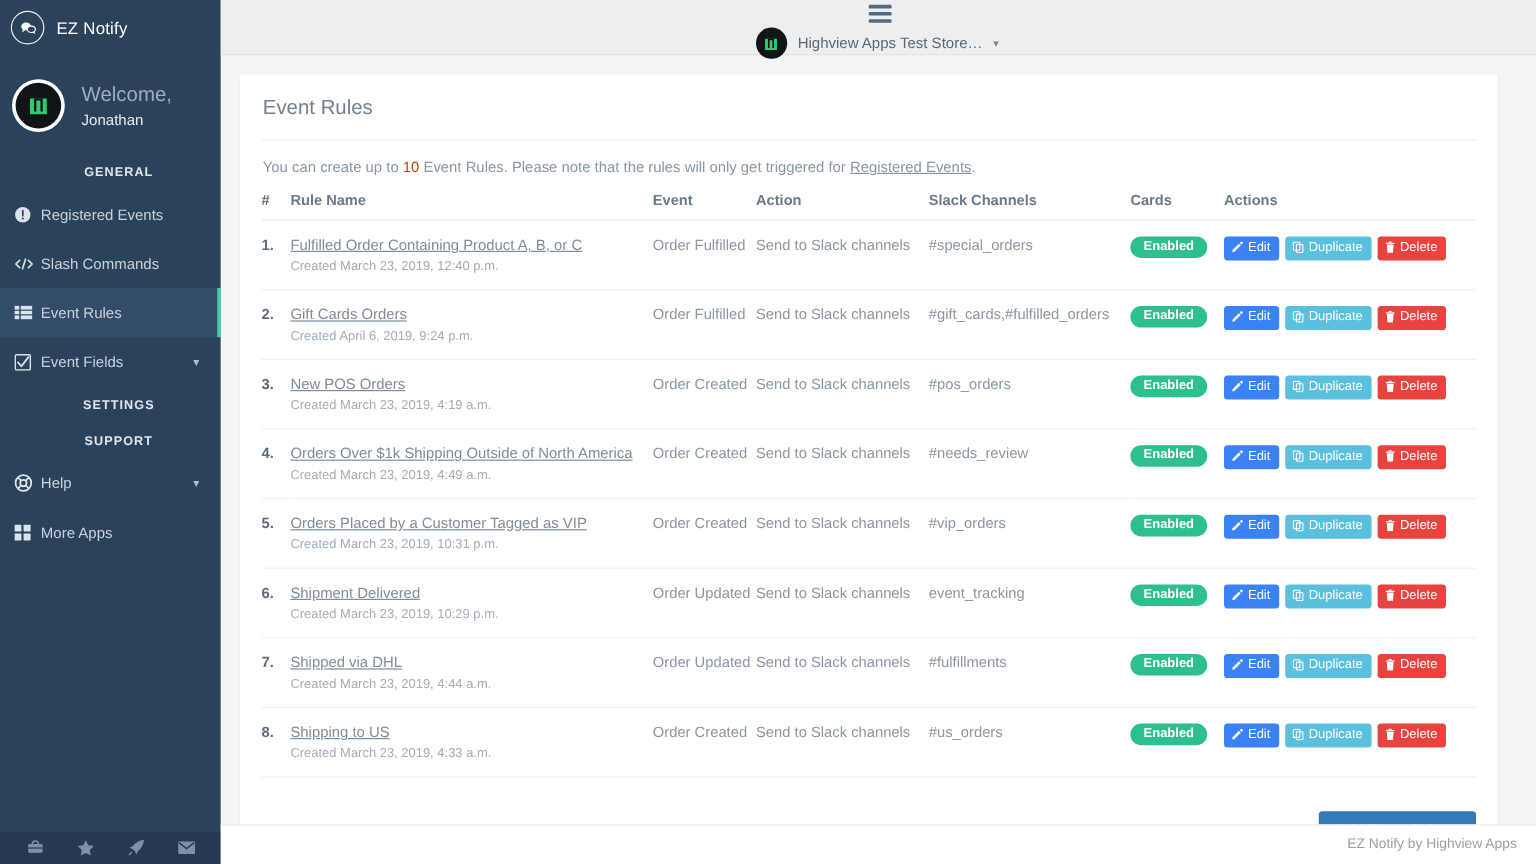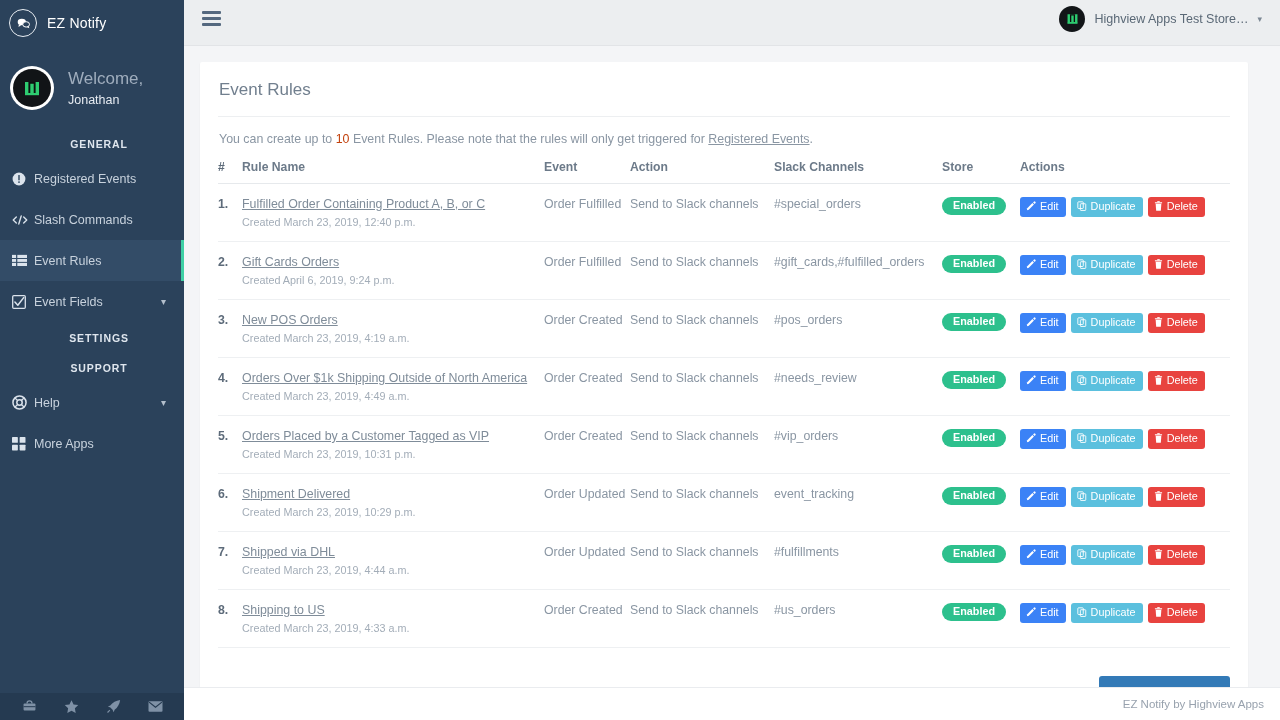--- a/index.html
+++ b/index.html
@@ -83,20 +83,21 @@
   }
   .sidebar-footer .fico { color: #7f91a6; display: flex; align-items: center; cursor: pointer; }
 
   
   .main { flex: 1 1 auto; height: 720px; position: relative; background: #f4f5f7; }
 
   .topbar {
     height: 46px; background: #eceef0; border-bottom: 1px solid #e2e4e7;
     display: flex; align-items: center; justify-content: space-between;
     padding: 0 14px 8px 16px;
+    flex-direction: column;
   }
   .hamburger { display: flex; flex-direction: column; gap: 3px; cursor: pointer; padding: 4px 2px; }
   .hamburger span { display: block; width: 19px; height: 3px; background: #54687f; border-radius: 1px; }
 
   .store-menu { display: flex; align-items: center; gap: 9px; cursor: pointer; padding-right: 4px; }
   .store-avatar {
     width: 26px; height: 26px; border-radius: 50%;
     background: #121518; display: flex; align-items: center; justify-content: center;
     overflow: hidden; flex: 0 0 26px;
   }
@@ -355,21 +356,21 @@
         </div>
 
         <table>
           <thead>
             <tr>
               <th class="col-num">#</th>
               <th class="col-name">Rule Name</th>
               <th class="col-event">Event</th>
               <th class="col-action">Action</th>
               <th class="col-chan">Slack Channels</th>
-              <th class="col-status">Store</th>
+              <th class="col-status">Cards</th>
               <th>Actions</th>
             </tr>
           </thead>
           <tbody id="tbody">
               <tr>
                 <td class="col-num">1.</td>
                 <td class="col-name"><a href="#" class="rule-link">Fulfilled Order Containing Product A, B, or C</a><div class="rule-sub">Created March 23, 2019, 12:40 p.m.</div></td>
                 <td class="col-event">Order Fulfilled</td>
                 <td class="col-action">Send to Slack channels</td>
                 <td class="col-chan">#special_orders</td>

